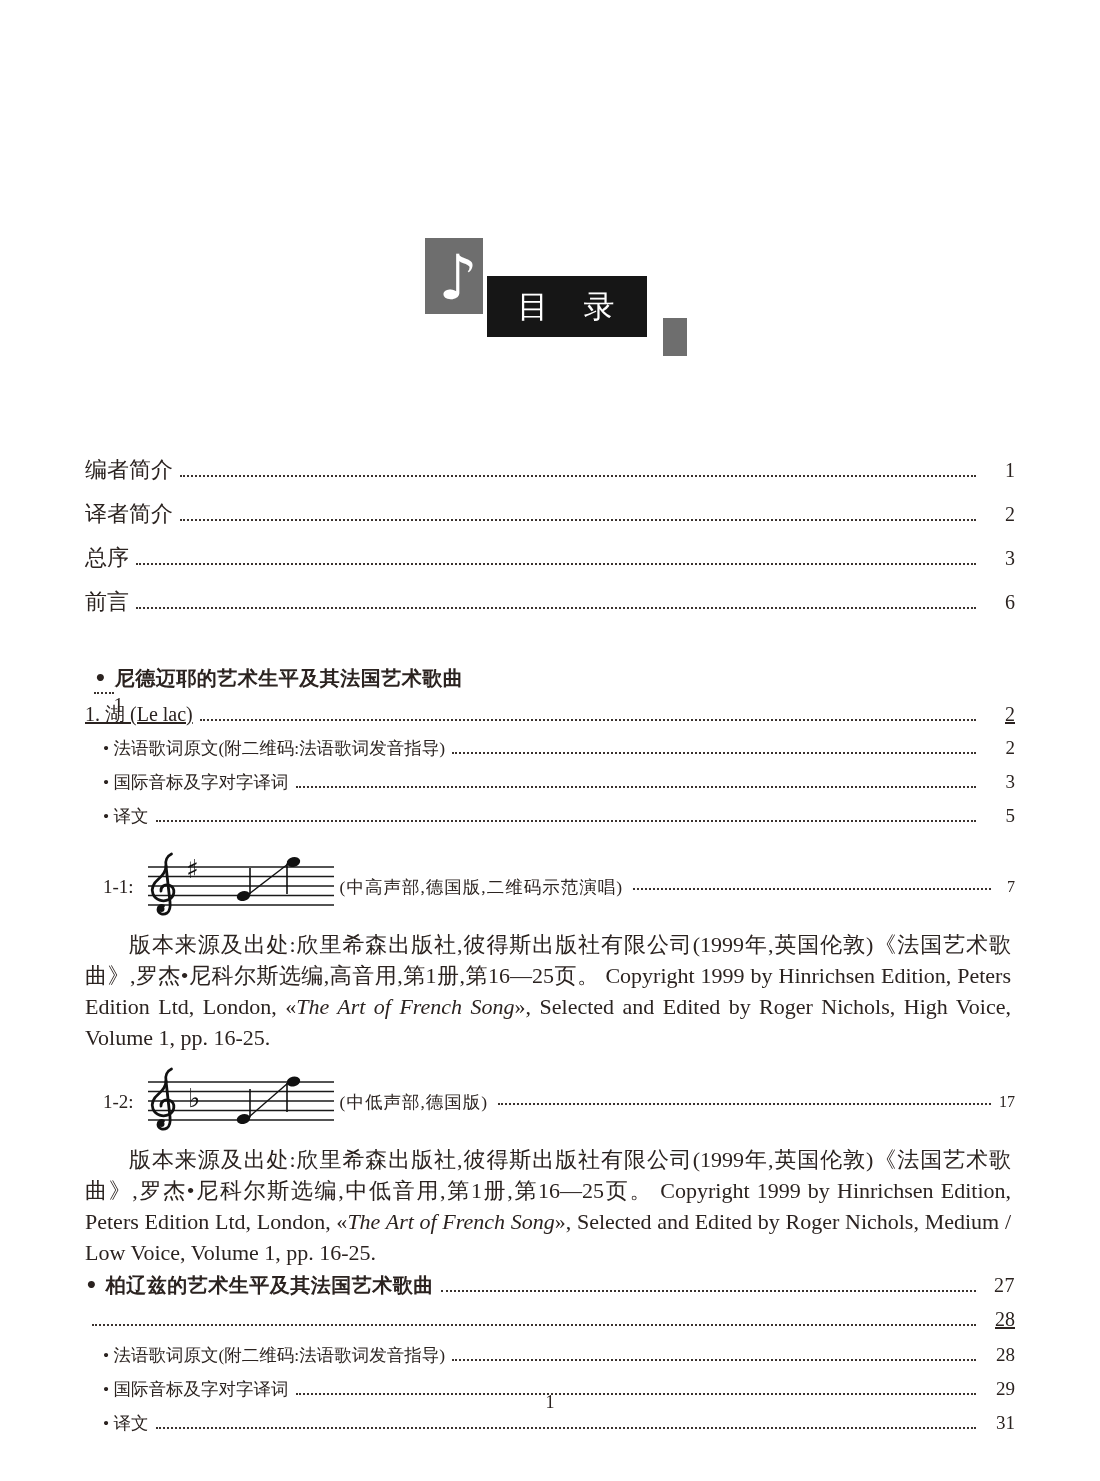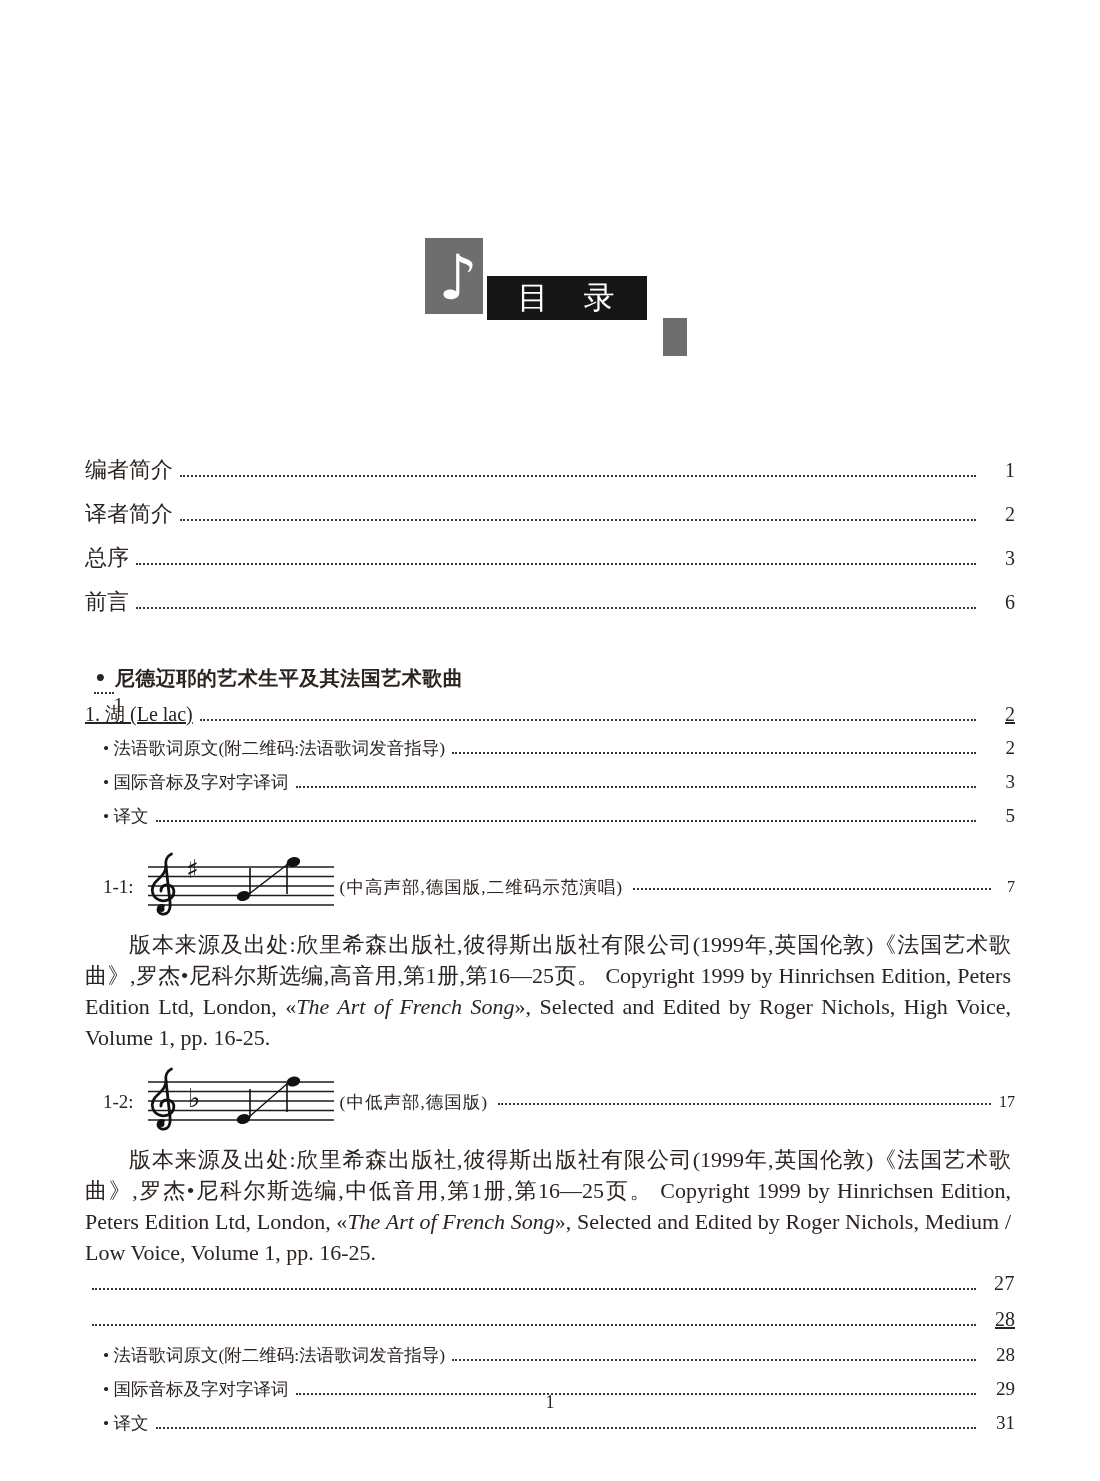--- a/index.html
+++ b/index.html
@@ -15,21 +15,21 @@
   .hdr-icon-square{
     position:absolute;left:425px;top:238px;width:58px;height:76px;
     background:#6e6e6e;display:flex;align-items:center;justify-content:center;
   }
   .hdr-icon-square .note{
     color:#ffffff;font-size:62px;line-height:1;
     font-family:"DejaVu Sans",sans-serif;
     transform:translate(4px,2px);
   }
   .hdr-title-box{
-    position:absolute;left:487px;top:276px;width:160px;height:44px;
+    position:absolute;left:487px;top:276px;width:160px;height:61px;
     background:#161616;display:flex;align-items:center;justify-content:center;
   }
   .hdr-title-box .t{
     color:#ffffff;font-size:31px;letter-spacing:2px;
     font-family:"Liberation Serif","DejaVu Serif",serif;
   }
   .hdr-accent-square{
     position:absolute;left:663px;top:318px;width:24px;height:38px;
     background:#6e6e6e;
   }
@@ -179,20 +179,21 @@
       <line x1="147" y1="21" x2="147" y2="50" stroke="#111" stroke-width="1.6"></line>
     </svg>
     <span class="caption">(中低声部,德国版)</span>
     <span class="leader"></span>
     <span class="pagenum">17</span>
   </div>
 
   <p class="src"><span>版本来源及出处:欣里希森出版社,彼得斯出版社有限公司(1999年,英国伦敦)《法国艺术歌曲》,罗杰•尼科尔斯选编,中低音用,第1册,第16—25页。 </span><span>Copyright 1999 by Hinrichsen Edition, Peters Edition Ltd, London, «</span><span class="it">The Art of French Song</span><span>», Selected and Edited by Roger Nichols, Medium / Low Voice, Volume 1, pp. 16-25.</span></p>
 
   <div class="row heading">
+    <span>• 柏辽兹的艺术生平及其法国艺术歌曲</span>
     <span class="leader"></span>
     <span class="pagenum">27</span>
   </div>
   <div class="row item">
     <span class="leader"></span>
     <span class="pagenum">28</span>
   </div>
   <div class="row sub">
     <span>• 法语歌词原文(附二维码:法语歌词发音指导)</span>
     <span class="leader"></span>

